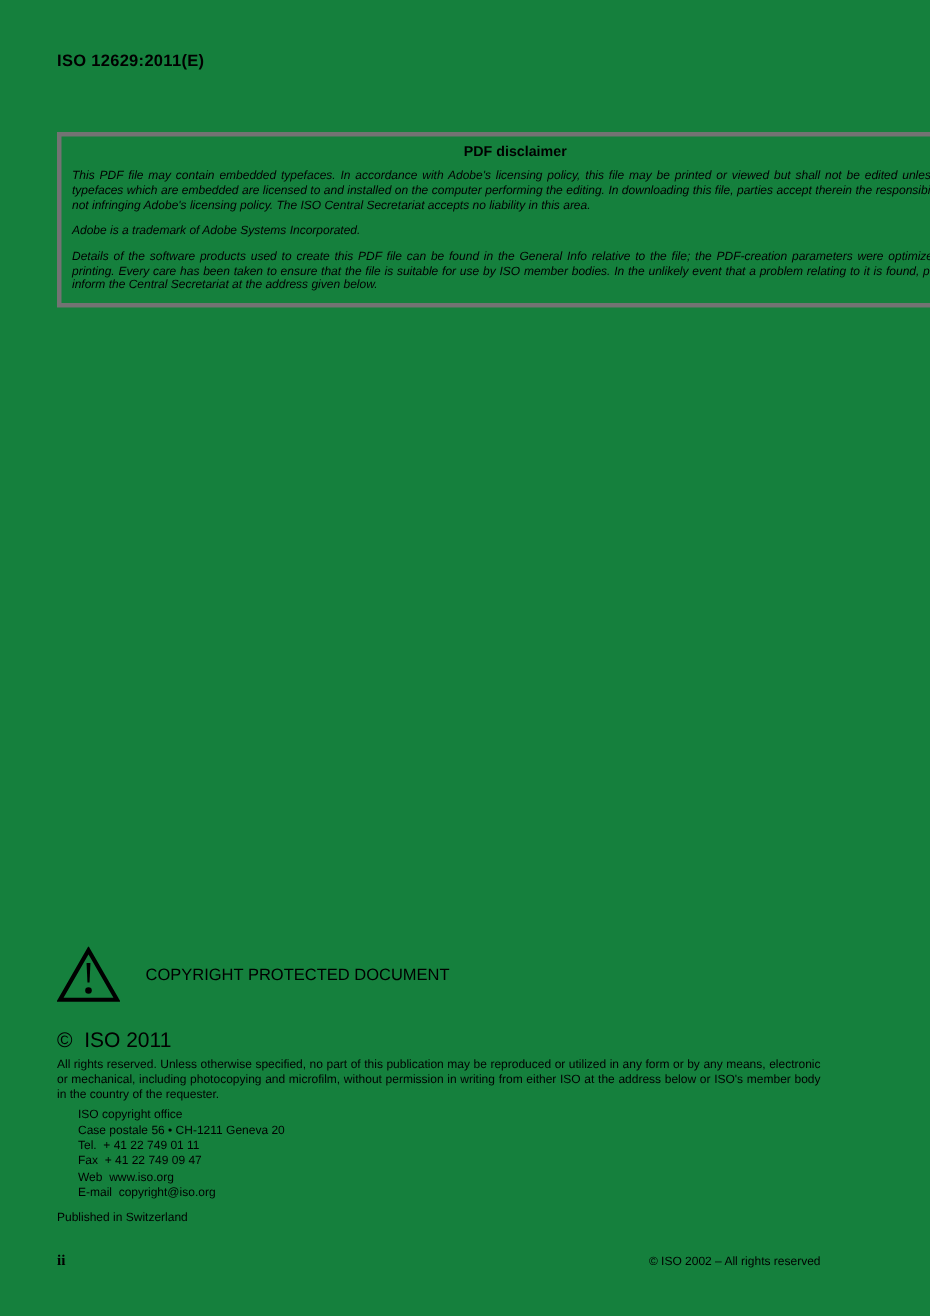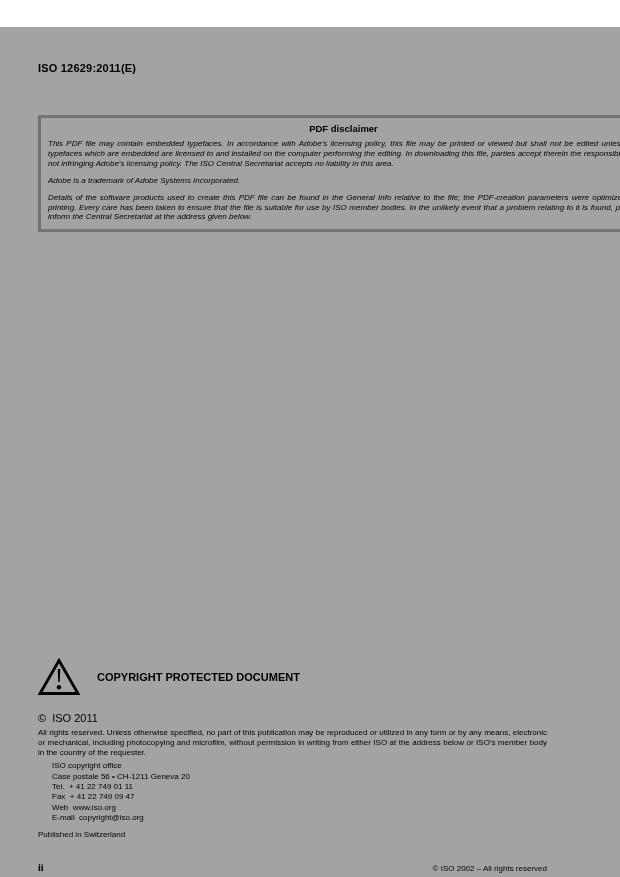--- a/index.html
+++ b/index.html
@@ -5,21 +5,21 @@
   html, body { margin: 0; padding: 0; }
   body {
     width: 620px;
     height: 877px;
     background: #ffffff;
     color: #000000;
     font-family: "Liberation Sans", sans-serif;
     position: relative;
     overflow: hidden;
   }
-  .page { position: absolute; inset: 0; background: #a3a3a3; margin-top: 27px; }
+  .page { position: absolute; inset: 0; background: #15803d; }
 
   .header {
     position: absolute;
     top: 35px;
     left: 38px;
     font-size: 11px;
     font-weight: bold;
     letter-spacing: 0.2px;
   }
 
@@ -54,25 +54,25 @@
     width: 509px;
   }
   .heading-row {
     display: flex;
     align-items: center;
     height: 40px;
   }
   .warning-icon { width: 42px; height: 38px; flex: 0 0 42px; }
   .copyright-heading {
     font-size: 11px;
-    font-weight: bold;
+    font-weight: normal;
     margin-left: 17px;
   }
   .copyright-line {
-    font-size: 11px;
+    font-size: 14px;
     margin-top: 15px;
     white-space: pre-wrap;
   }
   .rights-text {
     font-size: 8px;
     line-height: 1.26;
     text-align: justify;
     margin: 4px 0 3px 0;
   }
   .address-block {

